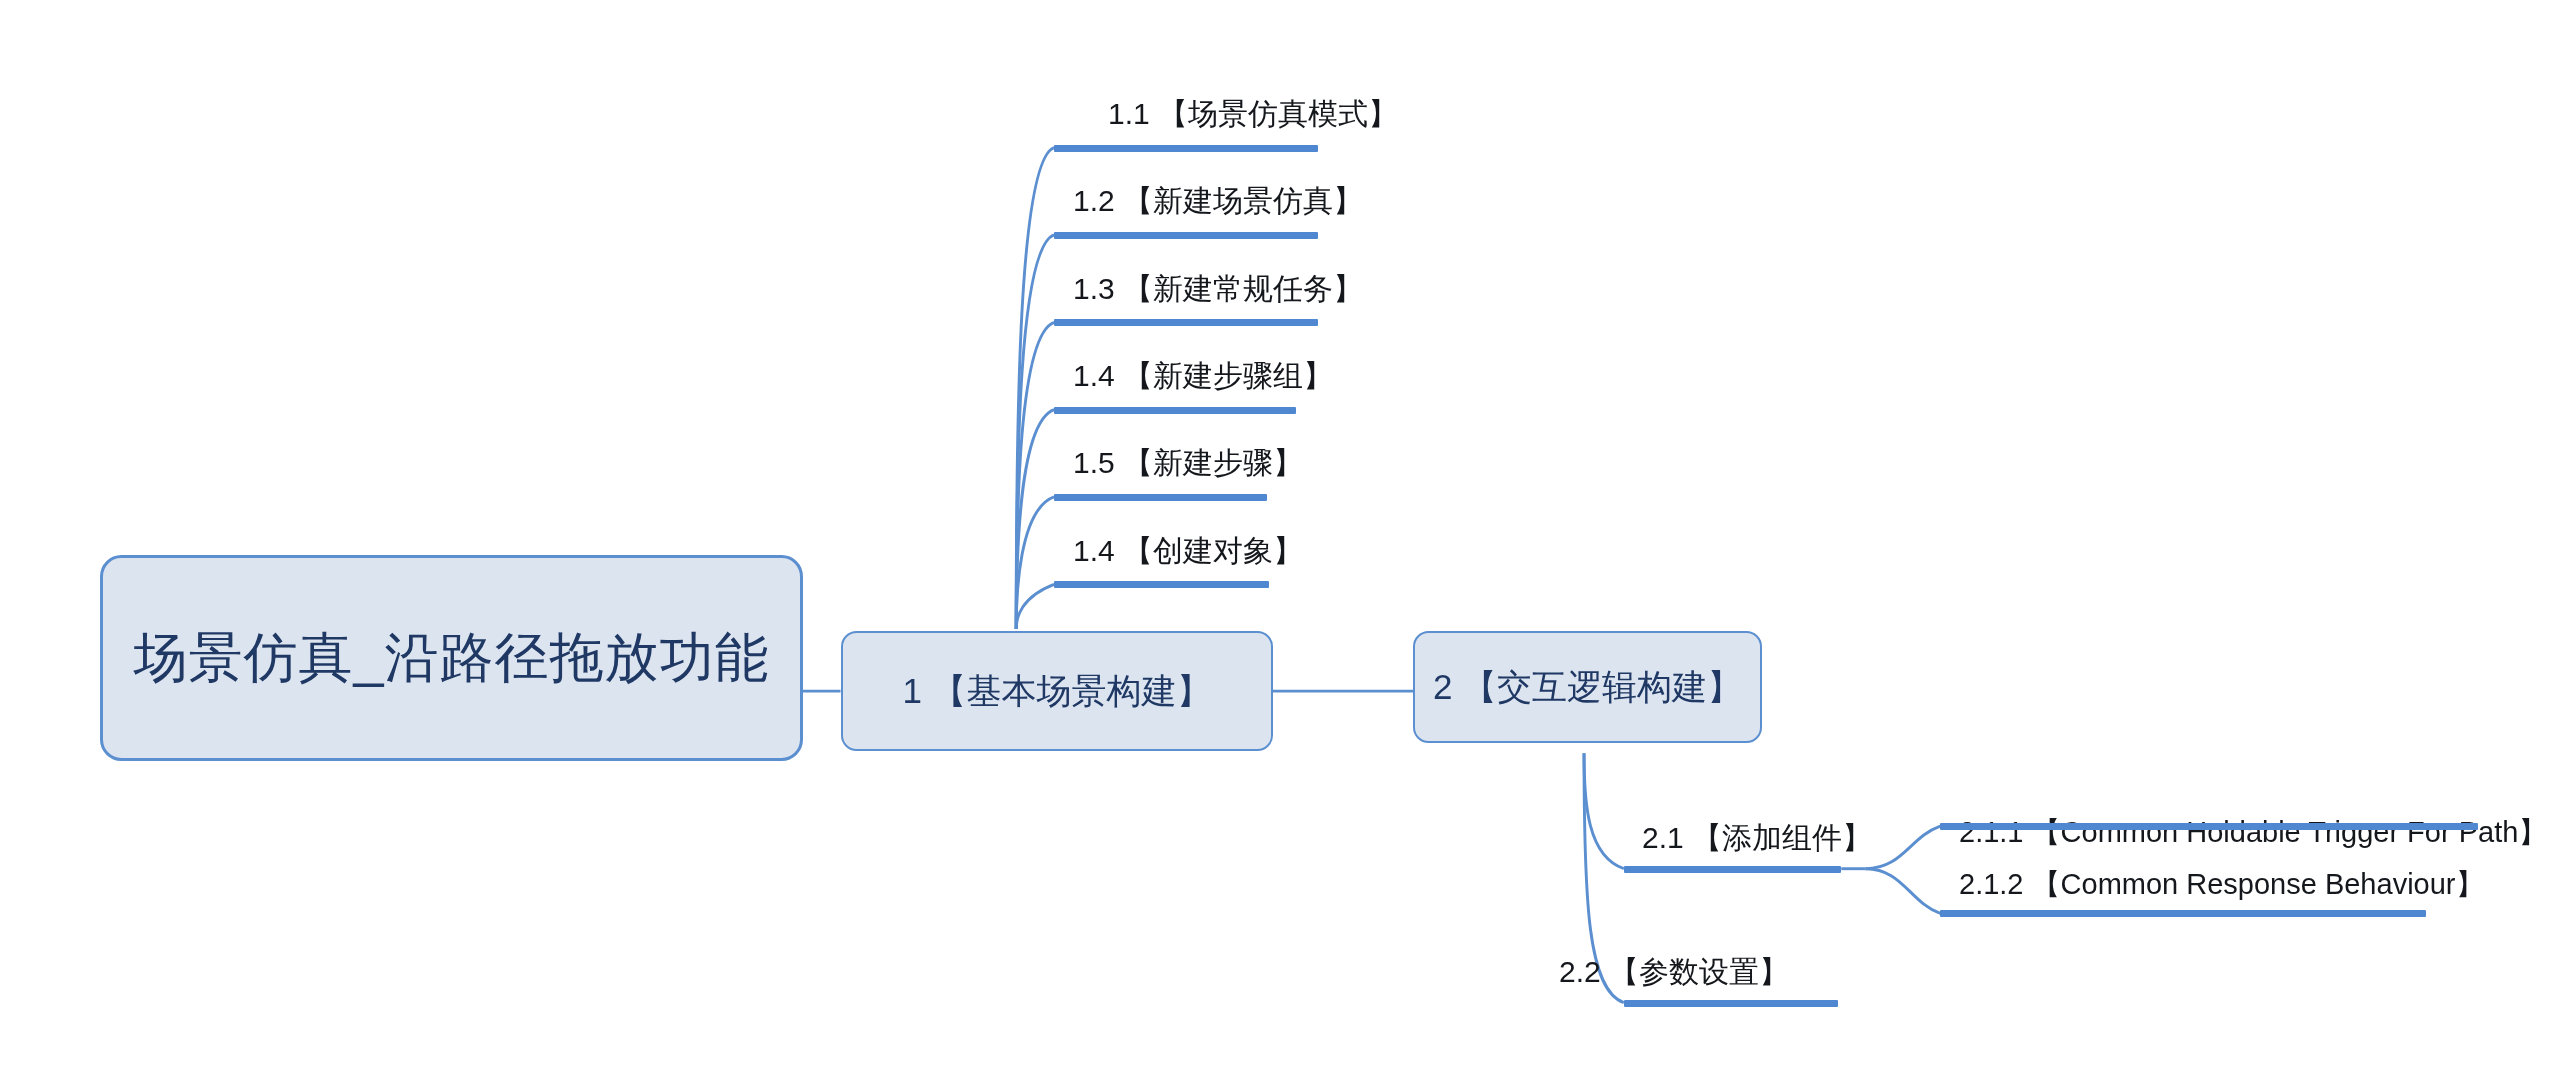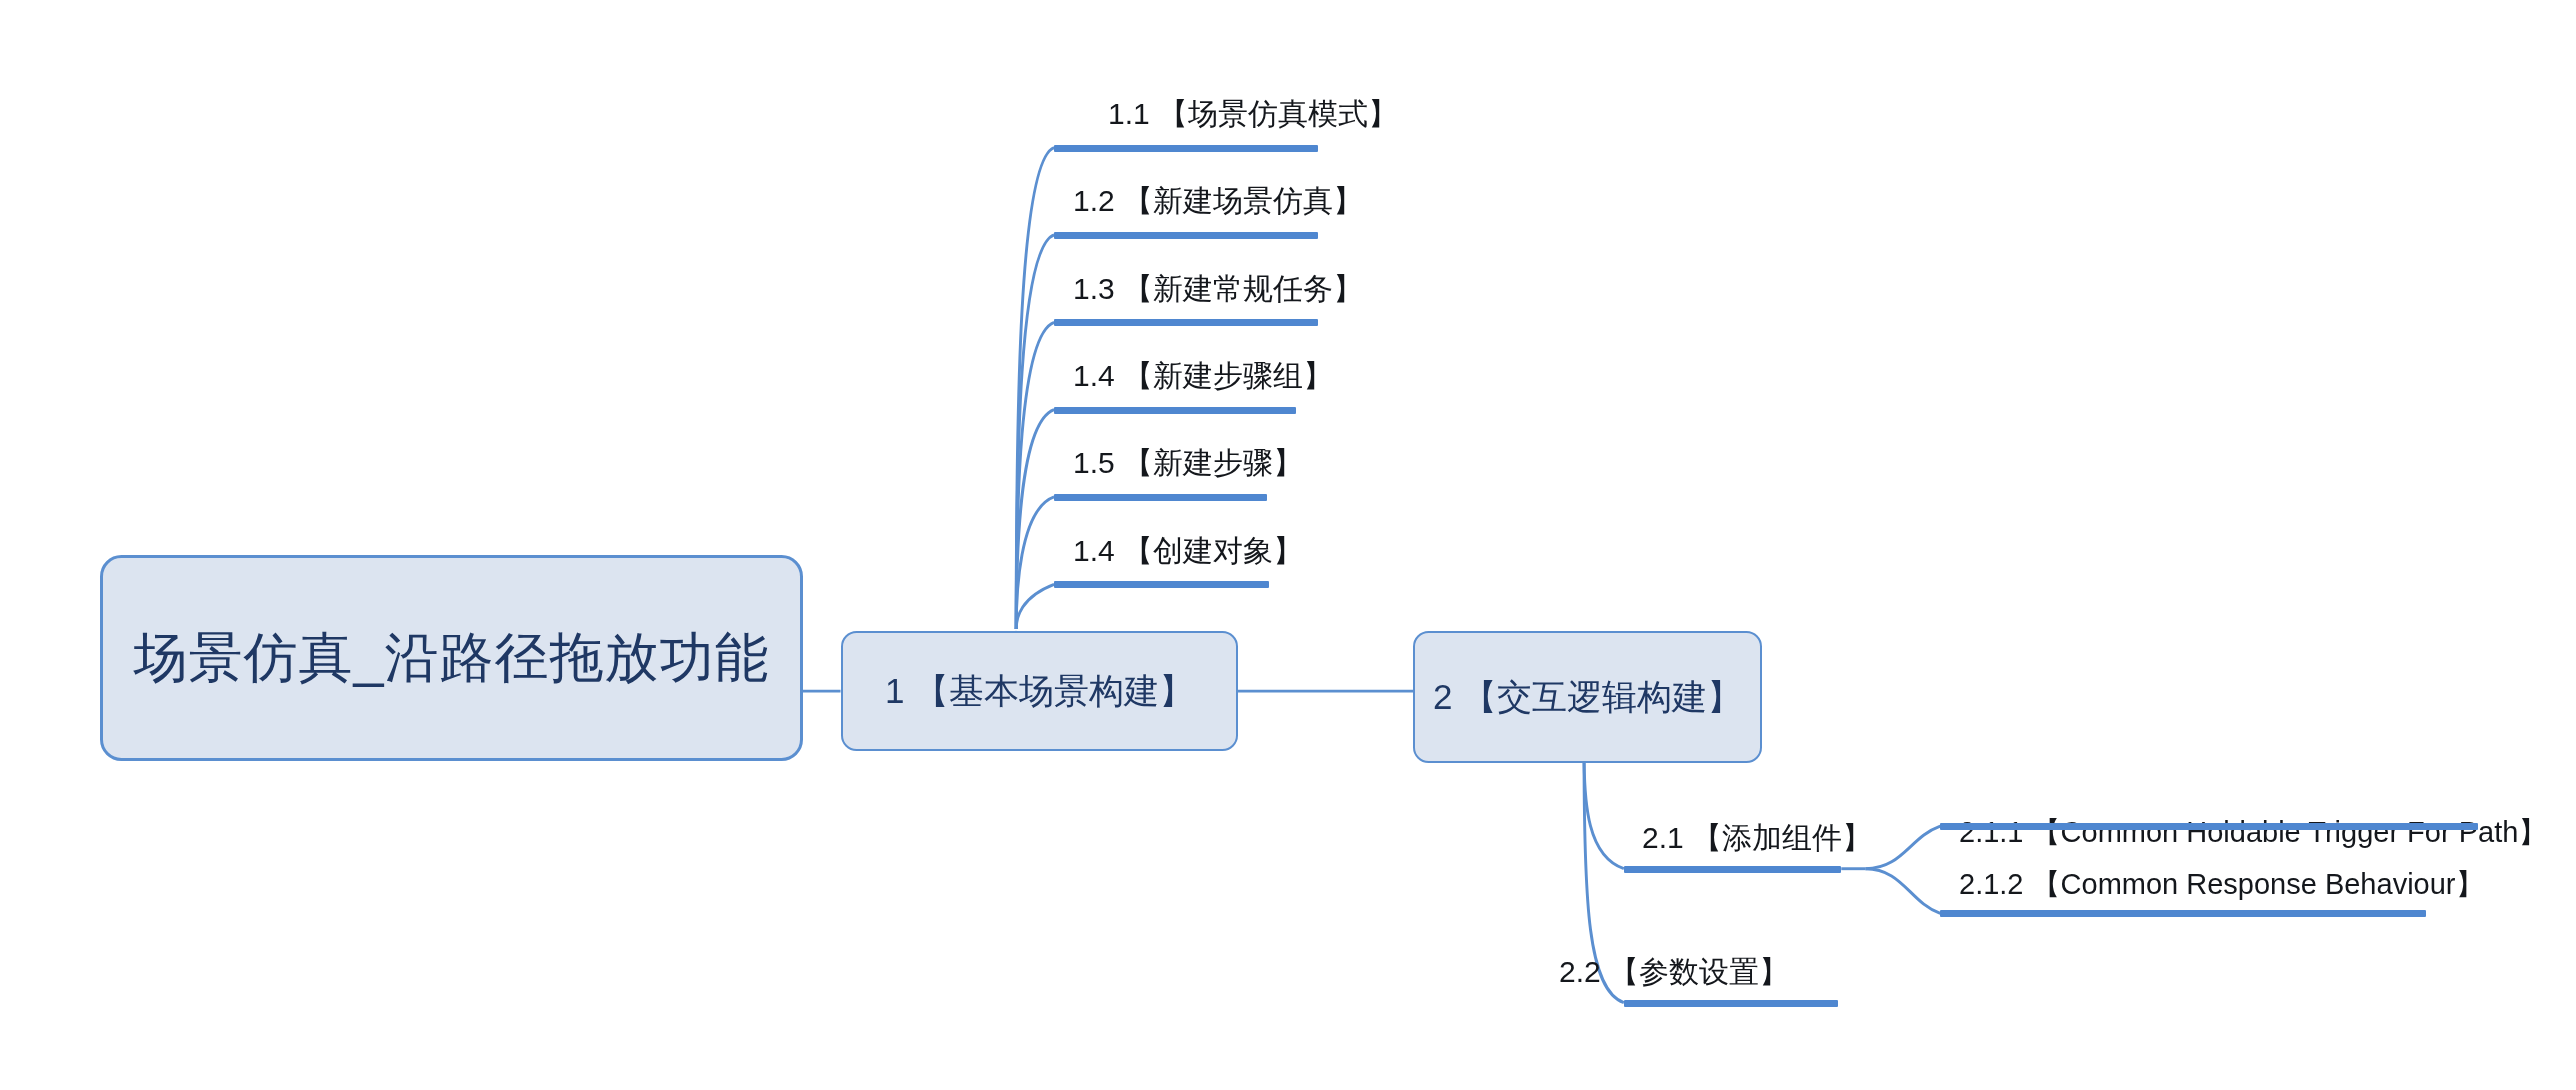--- a/index.html
+++ b/index.html
@@ -114,25 +114,25 @@
       <path d="M 1897,895 L 1922,895"></path>
       <path d="M 1922,895 C 1960,895 1968,862 1999,851"></path>
       <path d="M 1922,895 C 1960,895 1968,930 1999,941"></path>
     </g>
   </svg>
 
   <div class="node-root" style="left:100px; top:555px; width:703px; height:206px;">
     <span>场景仿真_沿路径拖放功能</span>
   </div>
 
-  <div class="node-box" style="left:841px; top:631px; width:397px; height:120px;">
+  <div class="node-box" style="left:841px; top:631px; width:432px; height:120px;">
     <span>1 【基本场景构建】</span>
   </div>
 
-  <div class="node-box" style="left:1413px; top:631px; width:349px; height:132px;">
+  <div class="node-box" style="left:1413px; top:631px; width:349px; height:112px;">
     <span>2 【交互逻辑构建】</span>
   </div>
 
   <div class="leaf" style="left:1073px; top:99px;margin-left:35px;">
     <span>1.1  【场景仿真模式】</span>
   </div>
   <div class="underline" style="left:1054px; top:145px; width:264px;"></div>
 
   <div class="leaf" style="left:1073px; top:186px;">
     <span>1.2  【新建场景仿真】</span>

